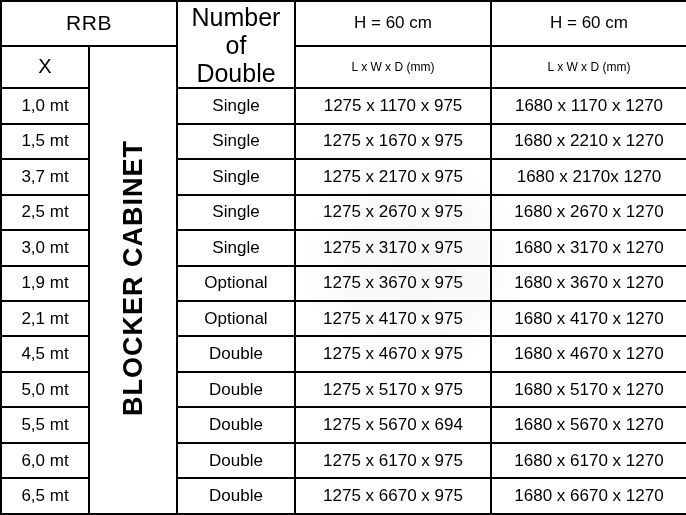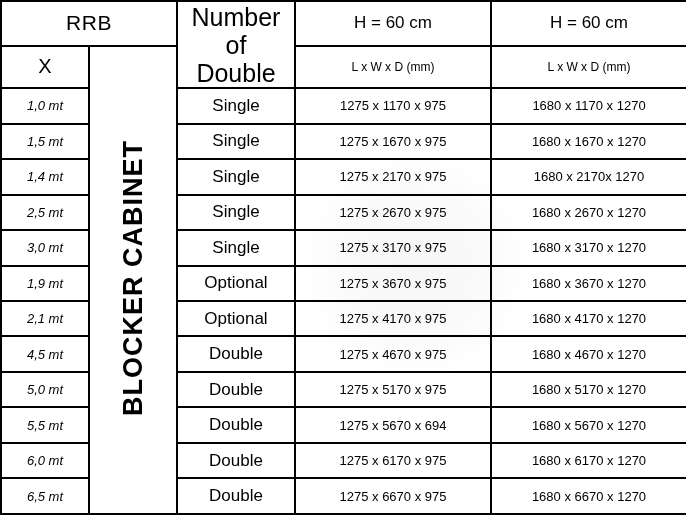--- a/index.html
+++ b/index.html
@@ -58,29 +58,28 @@
   }
   .hdr-h {
     font-size: 17px;
     font-weight: bold;
   }
   .hdr-lwd {
     font-size: 12px;
     font-weight: bold;
   }
   td.cell-x {
-    font-size: 13px;
+    font-size: 17px;
     height: 33px;
-    font-style: italic;
   }
   td.cell-piston {
     font-size: 17px;
   }
   td.cell-dim {
-    font-size: 13px;
+    font-size: 17px;
   }
   .vert-cabinet {
     writing-mode: vertical-rl;
     transform: rotate(180deg);
     font-size: 27px;
     font-weight: bold;
     letter-spacing: 1px;
     white-space: nowrap;
     display: inline-block;
     line-height: 1;
@@ -135,24 +134,24 @@
       <tr>
         <td class="cell-x">1,0 mt</td>
         <td class="cell-piston">Single</td>
         <td class="cell-dim">1275 x 1170 x 975</td>
         <td class="cell-dim">1680 x 1170 x 1270</td>
       </tr>
       <tr>
         <td class="cell-x">1,5 mt</td>
         <td class="cell-piston">Single</td>
         <td class="cell-dim">1275 x 1670 x 975</td>
-        <td class="cell-dim">1680 x 1670 x 1270</td>
-      </tr>
-      <tr>
-        <td class="cell-x">1,4 mt</td>
+        <td class="cell-dim">1680 x 2210 x 1270</td>
+      </tr>
+      <tr>
+        <td class="cell-x">3,7 mt</td>
         <td class="cell-piston">Single</td>
         <td class="cell-dim">1275 x 2170 x 975</td>
         <td class="cell-dim">1680 x 2170x 1270</td>
       </tr>
       <tr>
         <td class="cell-x">2,5 mt</td>
         <td class="cell-piston">Single</td>
         <td class="cell-dim">1275 x 2670 x 975</td>
         <td class="cell-dim">1680 x 2670 x 1270</td>
       </tr>

